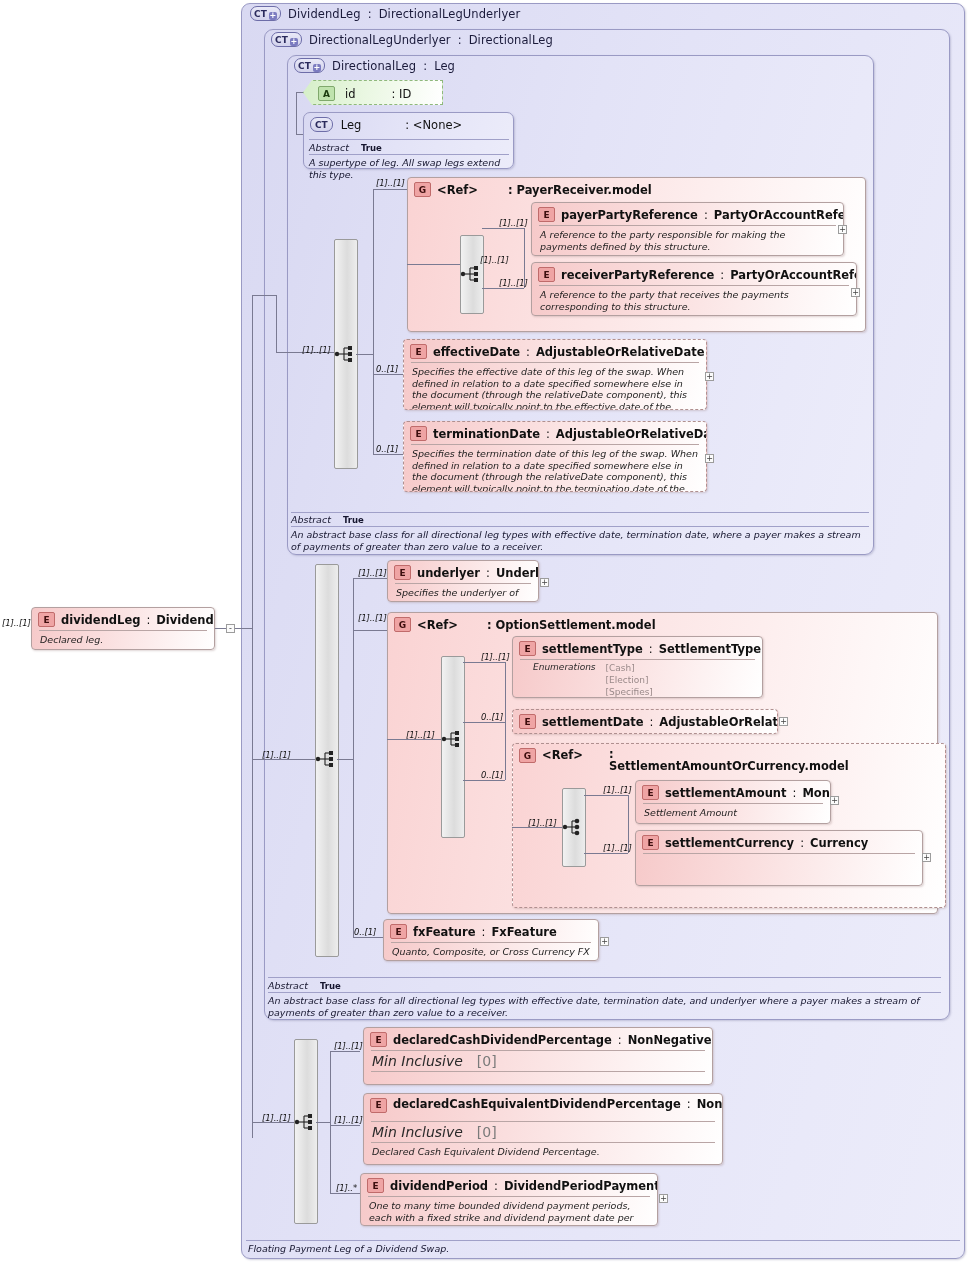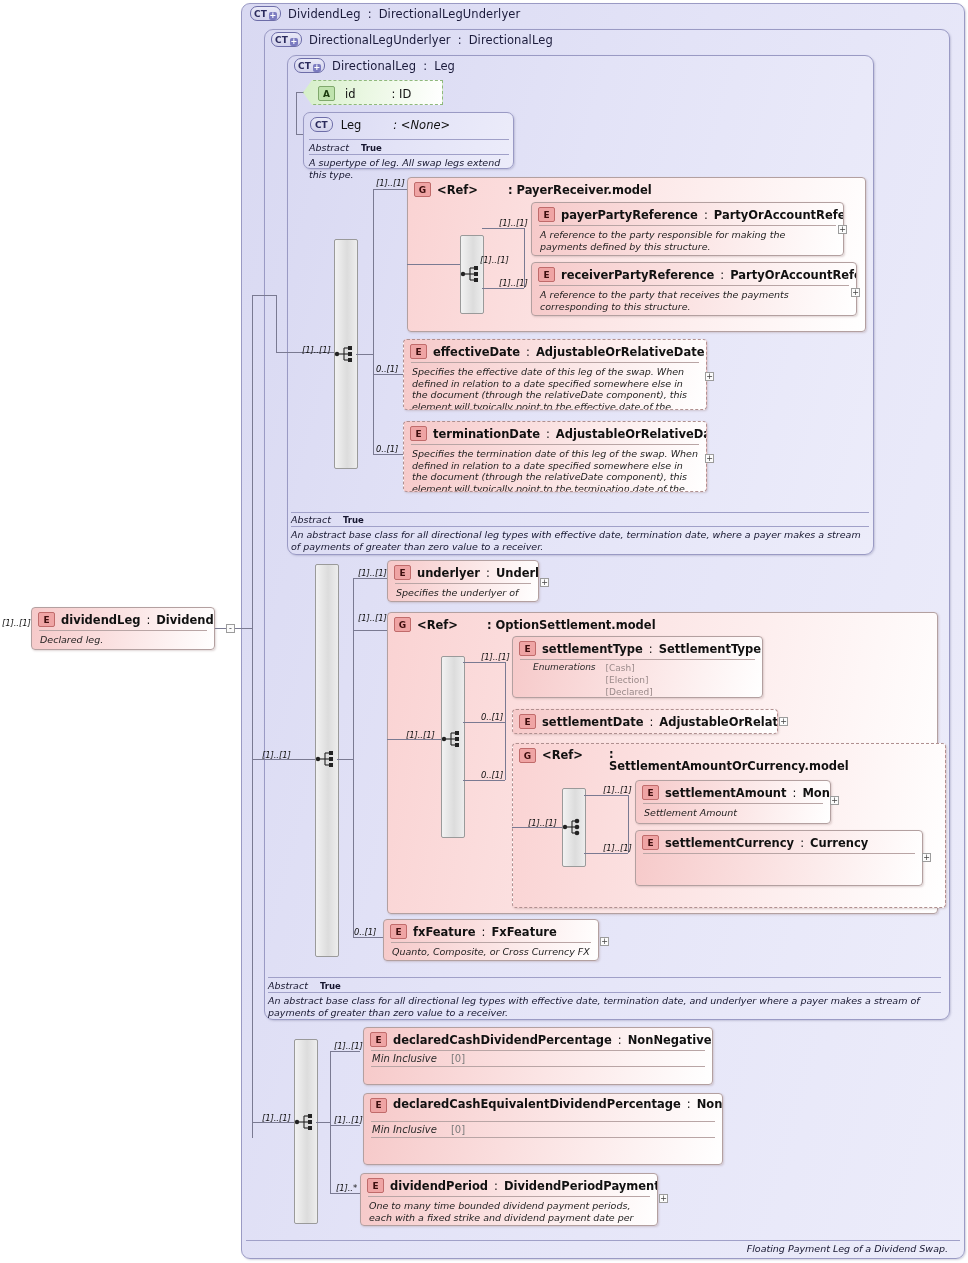--- a/index.html
+++ b/index.html
@@ -54,21 +54,21 @@
   }
   .e-tag{background:#efa4a4;border:1px solid #c06b6b;color:#3d0d0d;}
   .g-tag{background:#efa4a4;border:1px solid #c06b6b;color:#3d0d0d;}
   .a-tag{background:#bfe3ad;border:1px solid #7fa86c;color:#1d3d10;}
   .node-sep{height:1px;background:#b9a5a5;margin:0 7px;}
   .node-doc{
     padding:3px 8px 4px 8px;font-size:9.5px;font-style:italic;color:#1d1d1d;
     line-height:1.22;
   }
   .facet-row{
-    display:flex;gap:14px;padding:2px 8px 2px 8px;font-size:10px;color:#2a2a2a;
+    display:flex;gap:14px;padding:2px 8px 2px 8px;font-size:14px;color:#2a2a2a;
   }
   .facet-row .fname{font-style:italic;}
   .facet-row .fval{color:#7a7a7a;}
   .enum-row{display:flex;gap:10px;padding:2px 8px 3px 20px;font-size:9px;}
   .enum-row .fname{font-style:italic;color:#2a2a2a;}
   .enum-vals{color:#9a8a8a;line-height:1.35;}
 
   
   .attr-box{
     position:absolute;box-sizing:border-box;
@@ -114,21 +114,21 @@
 <body>
 
 <div class="abs ct-box" style="left:241px;top:3px;width:724px;height:1256px;"></div>
 <div class="ct-header" style="left:250px;top:6px;">
   <span class="ct-tag">CT<span class="ct-plus">+</span></span>
   <span>DividendLeg</span>
   <span>:</span>
   <span>DirectionalLegUnderlyer</span>
 </div>
 <div class="hr" style="left:246px;top:1240px;width:714px;"></div>
-<div class="doc-it" style="left:248px;top:1243px;width:700px;text-align:right;">Floating Payment Leg of a Dividend Swap.</div>
+<div class="doc-it" style="left:248px;top:1243px;width:700px;">Floating Payment Leg of a Dividend Swap.</div>
 
 <div class="abs ct-box" style="left:264px;top:29px;width:686px;height:991px;"></div>
 <div class="ct-header" style="left:271px;top:32px;">
   <span class="ct-tag">CT<span class="ct-plus">+</span></span>
   <span>DirectionalLegUnderlyer</span>
   <span>:</span>
   <span>DirectionalLeg</span>
 </div>
 <div class="hr" style="left:268px;top:977px;width:673px;"></div>
 <div class="absrow" style="left:268px;top:980px;">
@@ -186,21 +186,21 @@
     <span style="margin-left:4px;">id</span>
     <span style="margin-left:30px;">: ID</span>
   </div>
 </div>
 
 <div class="ln lnh" style="left:296px;top:134px;width:7px;"></div>
 <div class="abs ct-box" style="left:303px;top:112px;width:211px;height:57px;border-radius:7px;">
   <div class="node-title" style="padding:4px 6px 2px 6px;">
     <span class="ct-tag" style="padding:0 4px;">CT</span>
     <span style="margin-left:2px;">Leg</span>
-    <span style="margin-left:26px;font-style:italic;">: &lt;None&gt;</span>
+    <span style="margin-left:38px;">: &lt;None&gt;</span>
   </div>
   <div class="hr" style="left:5px;top:26px;width:200px;"></div>
   <div class="absrow" style="left:5px;top:29px;">
     <span class="lbl">Abstract</span>
     <span class="val">True</span>
   </div>
   <div class="hr" style="left:5px;top:41px;width:200px;"></div>
   <div class="doc-it" style="left:5px;top:44px;width:202px;">A supertype of leg. All swap legs extend this type.</div>
 </div>
 
@@ -376,21 +376,21 @@
     <span class="tname">settlementType</span>
     <span>:</span>
     <span class="tname">SettlementTypeEnum</span>
   </div>
   <div class="node-sep"></div>
   <div class="enum-row">
     <span class="fname">Enumerations</span>
     <span class="enum-vals">
       <span>[Cash]</span><br>
       <span>[Election]</span><br>
-      <span>[Declared]</span>
+      <span>[Specifies]</span>
     </span>
   </div>
 </div>
 
 <div class="node dashed" style="left:512px;top:709px;width:266px;height:25px;">
   <div class="node-title">
     <span class="e-tag">E</span>
     <span class="tname">settlementDate</span>
     <span>:</span>
     <span class="tname">AdjustableOrRelativeDate</span>
@@ -507,20 +507,21 @@
     <span class="tname" style="white-space:normal;"><span>declaredCashEquivalentDividendPe</span><span>rcentage</span></span>
     <span>:</span>
     <span class="tname">NonNegativeDecimal</span>
   </div>
   <div class="node-sep" style="margin-top:5px;"></div>
   <div class="facet-row">
     <span class="fname">Min Inclusive</span>
     <span class="fval">[0]</span>
   </div>
   <div class="node-sep"></div>
+  <div class="node-doc">Declared Cash Equivalent Dividend Percentage.</div>
 </div>
 
 <div class="node" style="left:360px;top:1173px;width:298px;height:53px;">
   <div class="node-title">
     <span class="e-tag">E</span>
     <span class="tname">dividendPeriod</span>
     <span>:</span>
     <span class="tname">DividendPeriodPayment</span>
   </div>
   <div class="node-sep"></div>

